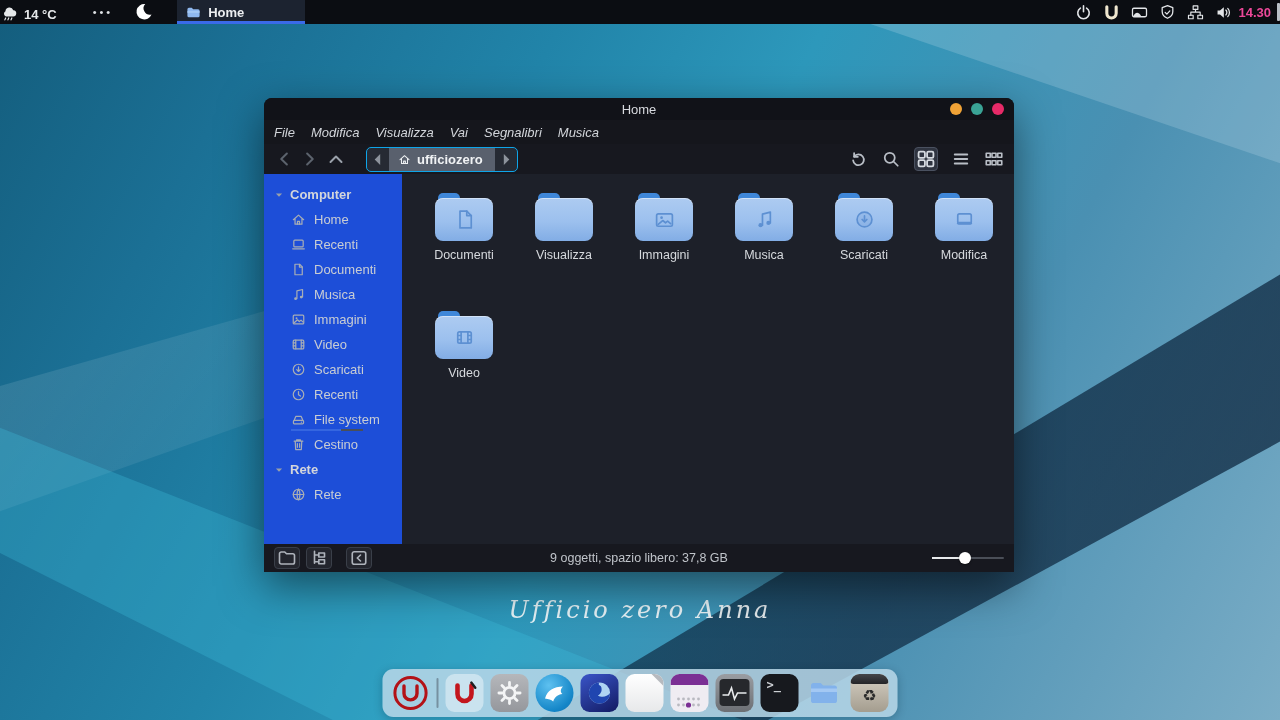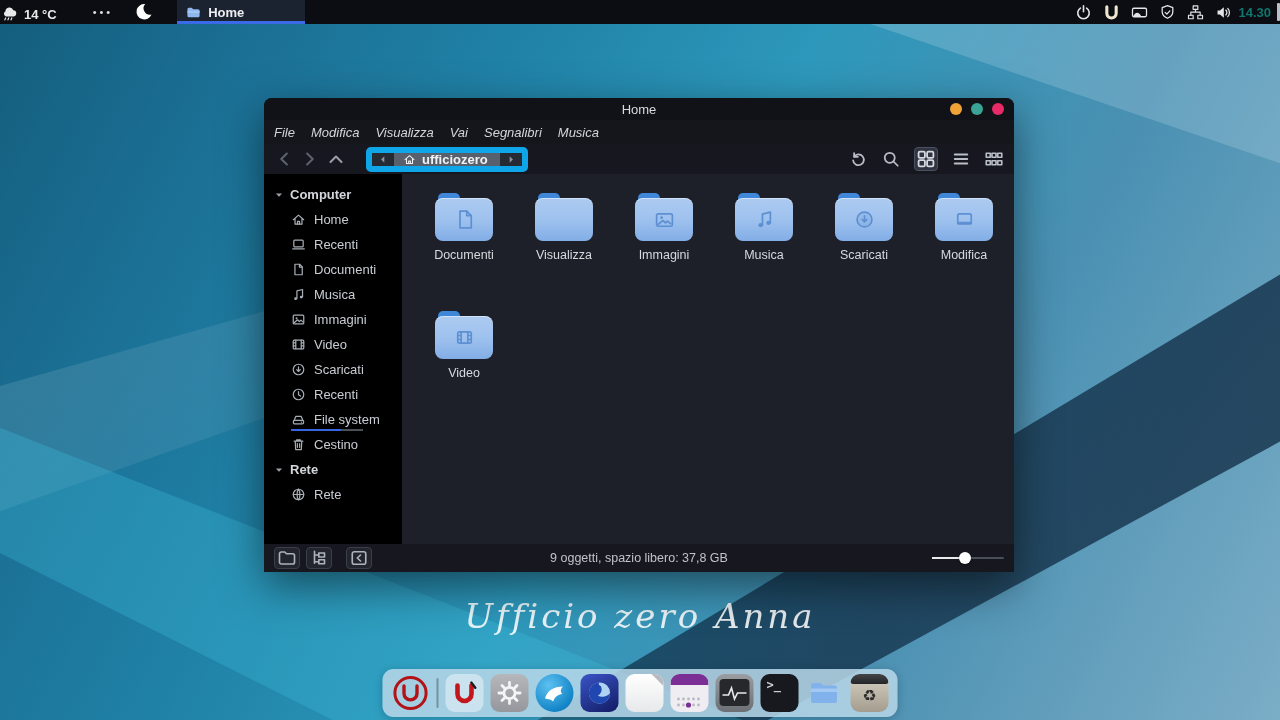--- a/index.html
+++ b/index.html
@@ -14,64 +14,64 @@
   .panel-dots{margin-left:36px;letter-spacing:3px;font-size:11px;color:#dfe2e5;}
   .panel-moon{margin-left:22px;width:20px;height:20px;display:inline-flex;}
   .taskbtn{margin-left:22px;height:24px;min-width:128px;background:#1c2330;display:flex;
     align-items:center;gap:7px;padding:0 12px 0 9px;position:relative;cursor:default;}
   .taskbtn .tbicon{width:15px;height:15px;display:inline-flex;}
   .taskbtn .tblabel{font-weight:bold;color:#eceef0;}
   .taskbtn .tbline{position:absolute;left:0;right:0;bottom:0;height:3px;background:#3a6ae8;}
   .tray{margin-left:auto;display:flex;align-items:center;gap:11px;padding-right:4px;}
   .tray-icon{width:17px;height:17px;display:inline-flex;color:#e3e5e8;}
   .tray-icon.uz{color:#efe6cf;}
-  .clock{font-weight:bold;color:#0f766e;margin-left:2px;}
+  .clock{font-weight:bold;color:#ec4899;margin-left:2px;}
   .sliver{width:3px;height:18px;background:#b9c0c7;border-radius:1px;margin-left:6px;}
 
   
   .desktop{position:absolute;top:24px;left:0;width:1280px;height:696px;
     background:linear-gradient(118deg,#145e7e 0%,#1b7095 16%,#2184a9 34%,#2d98bb 50%,#4a90b2 72%,#7badc6 100%);}
   .wave{position:absolute;inset:0;}
   .wave1{background:linear-gradient(135deg,rgba(255,255,255,.16),rgba(255,255,255,0) 55%);
     clip-path:polygon(0 52%,100% 0,100% 5%,0 70%);}
   .wave2{background:linear-gradient(100deg,rgba(7,28,50,.50),rgba(10,34,58,.72));
     clip-path:polygon(42% 100%,100% 36%,100% 60%,60% 100%);}
   .wave3{background:rgba(63,191,221,.30);clip-path:polygon(0 58%,58% 100%,26% 100%,0 76%);}
   .wave4{background:rgba(205,228,241,.22);clip-path:polygon(68% 0,100% 0,100% 20%);}
   .watermark{position:absolute;left:0;top:572px;width:100%;text-align:center;
-    font-family:"DejaVu Serif",serif;font-style:italic;font-size:34px;letter-spacing:3px;
+    font-family:"DejaVu Serif",serif;font-style:italic;font-size:24px;letter-spacing:3px;
     color:rgba(255,255,255,.88);}
 
   
   .window{position:absolute;left:264px;top:98px;width:750px;height:474px;background:#15161c;
     border-radius:8px 8px 0 0;box-shadow:0 14px 44px rgba(0,0,0,.5);color:#d4d7db;font-size:13px;}
   .titlebar{height:22px;position:relative;display:flex;align-items:center;justify-content:center;
     background:#111218;border-radius:8px 8px 0 0;}
   .title{font-size:13px;color:#d8dadf;}
   .controls{position:absolute;right:10px;top:0;height:22px;display:flex;align-items:center;gap:9px;}
   .win-dot{width:12px;height:12px;border-radius:50%;display:inline-block;cursor:default;}
   .menubar{height:24px;display:flex;align-items:center;gap:16px;padding:0 10px;background:#15161c;}
   .menu-item{color:#d2d5da;cursor:default;font-style:italic;}
   .toolbar{height:30px;display:flex;align-items:center;padding:0 10px;background:#17181f;}
   .navbtn{width:20px;height:20px;display:inline-flex;align-items:center;justify-content:center;
     color:#5c636d;margin-right:6px;}
   .navbtn.up{color:#9aa1aa;}
   .crumbwrap{margin-left:14px;display:flex;align-items:stretch;background:#262a33;
-    border:6px solid #0ea5e9;border-radius:5px;height:25px;overflow:hidden;}
+    border:1px solid #0ea5e9;border-radius:5px;height:25px;overflow:hidden;}
   .crumb-arrow{width:22px;display:flex;align-items:center;justify-content:center;color:#8d939c;}
   .crumb-main{display:flex;align-items:center;gap:6px;background:#59606d;color:#f0f2f4;
     padding:0 12px 0 9px;font-weight:bold;}
   .crumb-main .cicon{width:13px;height:13px;display:inline-flex;color:#eef0f2;}
   .tb-right{margin-left:auto;display:flex;align-items:center;gap:13px;color:#b9bec6;}
   .tb-btn{width:20px;height:20px;display:inline-flex;align-items:center;justify-content:center;}
   .tb-btn.active{background:#2f3440;border:1px solid #4a5160;border-radius:4px;
     width:24px;height:24px;color:#d6dae0;}
 
   .winbody{position:absolute;top:76px;left:0;right:0;bottom:28px;display:flex;}
-  .sidebar{width:138px;background:#000000;padding-top:8px;overflow:hidden;flex:none;}
+  .sidebar{width:138px;background:#1d4ed8;padding-top:8px;overflow:hidden;flex:none;}
   .sb-header{display:flex;align-items:center;gap:6px;padding:5px 8px 5px 10px;
     font-weight:bold;color:#d3d6db;}
   .sb-header .tri{width:10px;height:10px;display:inline-flex;color:#9aa0a8;}
   .sb-item{display:flex;align-items:center;gap:8px;padding:5px 6px 5px 27px;
     color:#c9cdd3;position:relative;cursor:default;}
   .sb-item .sicon{width:15px;height:15px;display:inline-flex;color:#a7adb5;flex:none;}
   .usage-bar{position:absolute;left:27px;bottom:1px;width:72px;height:2px;background:#4a4f58;}
   .usage-bar i{display:block;height:2px;width:70%;background:#3566e0;}
 
   .mainarea{flex:1;background:#1d2029;position:relative;overflow:hidden;}

